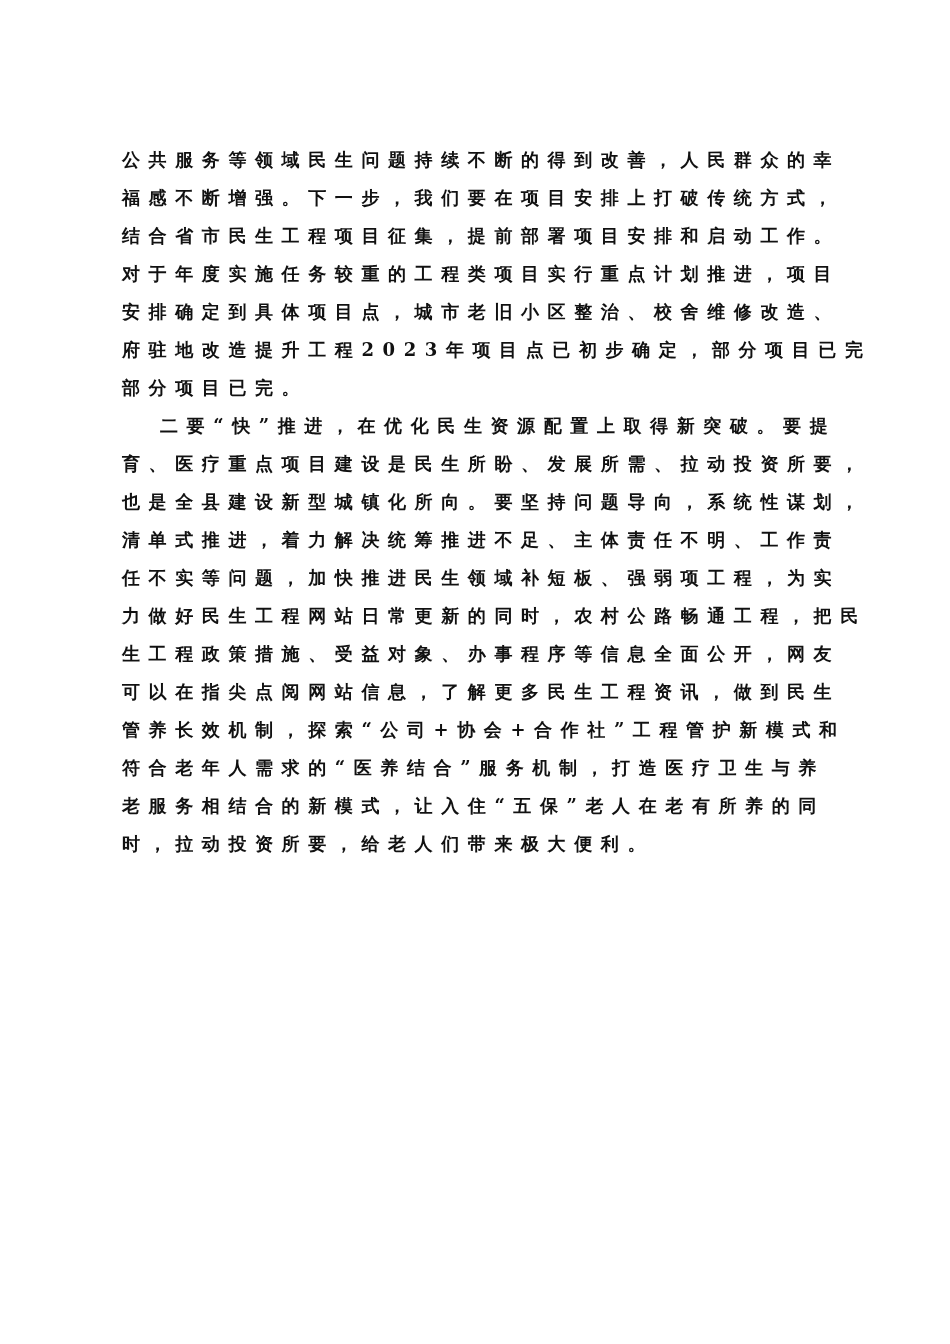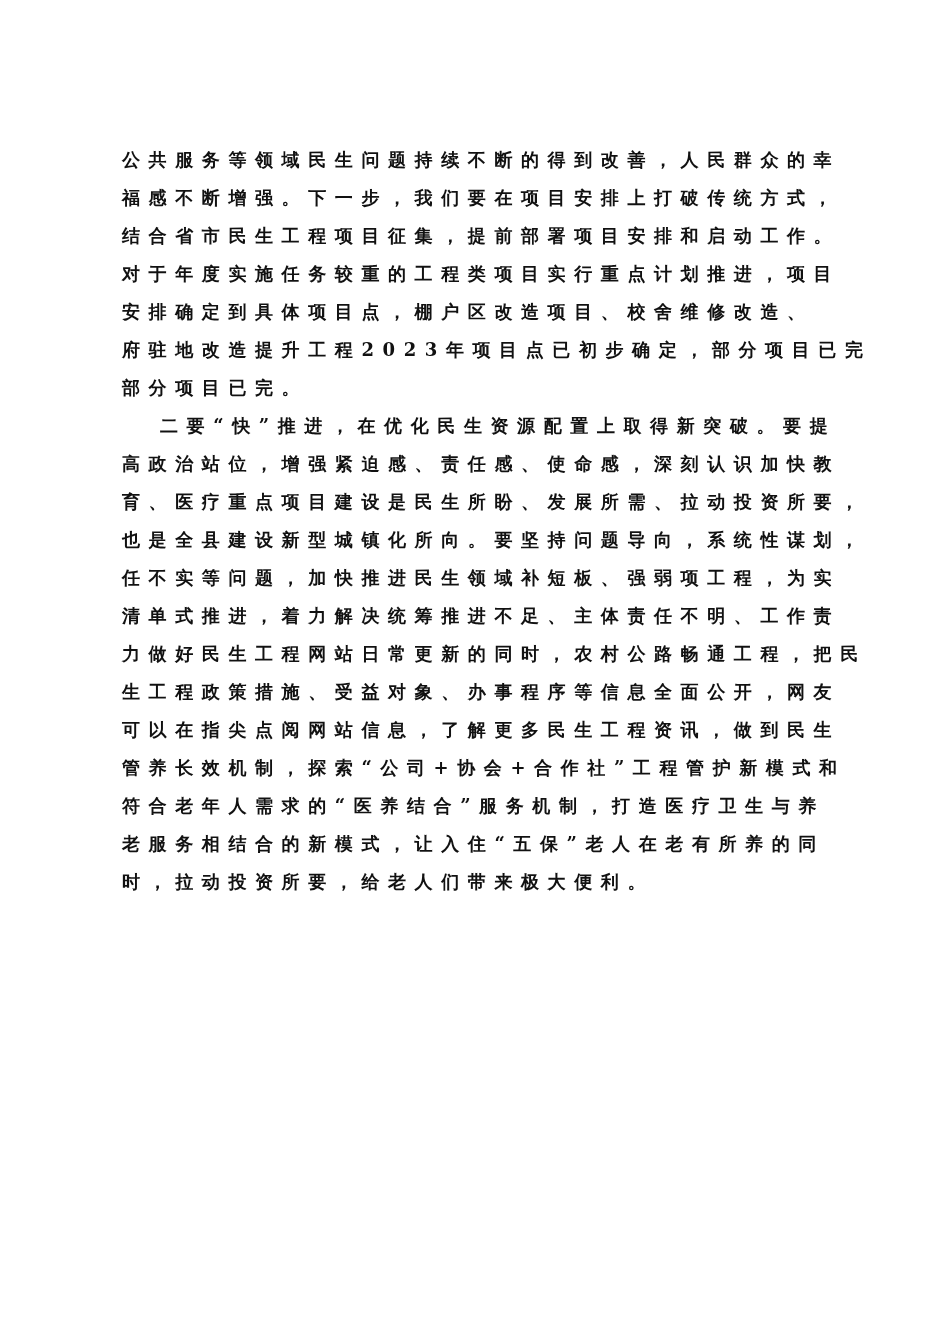--- a/index.html
+++ b/index.html
@@ -45,32 +45,31 @@
 <body>
 
 <div class="page">
   <div class="text-block">
 
     <div class="paragraph">
       <div class="line">公共服务等领域民生问题持续不断的得到改善，人民群众的幸</div>
       <div class="line">福感不断增强。下一步，我们要在项目安排上打破传统方式，</div>
       <div class="line">结合省市民生工程项目征集，提前部署项目安排和启动工作。</div>
       <div class="line">对于年度实施任务较重的工程类项目实行重点计划推进，项目</div>
-      <div class="line">安排确定到具体项目点，棚户区改造项目、校舍维修改造、</div>
+      <div class="line">安排确定到具体项目点，城市老旧小区整治、校舍维修改造、</div>
       <div class="line">府驻地改造提升工程2023年项目点已初步确定，部分项目已完</div>
       <div class="line">部分项目已完。</div>
     </div>
 
     <div class="paragraph">
       <div class="line indent">二要“快”推进，在优化民生资源配置上取得新突破。要提</div>
-      <div class="line">高政治站位，增强紧迫感、责任感、使命感，深刻认识加快教</div>
       <div class="line">育、医疗重点项目建设是民生所盼、发展所需、拉动投资所要，</div>
       <div class="line">也是全县建设新型城镇化所向。要坚持问题导向，系统性谋划，</div>
+      <div class="line">清单式推进，着力解决统筹推进不足、主体责任不明、工作责</div>
       <div class="line">任不实等问题，加快推进民生领域补短板、强弱项工程，为实</div>
-      <div class="line">清单式推进，着力解决统筹推进不足、主体责任不明、工作责</div>
       <div class="line">力做好民生工程网站日常更新的同时，农村公路畅通工程，把民</div>
       <div class="line">生工程政策措施、受益对象、办事程序等信息全面公开，网友</div>
       <div class="line">可以在指尖点阅网站信息，了解更多民生工程资讯，做到民生</div>
       <div class="line">管养长效机制，探索“公司+协会+合作社”工程管护新模式和</div>
       <div class="line">符合老年人需求的“医养结合”服务机制，打造医疗卫生与养</div>
       <div class="line">老服务相结合的新模式，让入住“五保”老人在老有所养的同</div>
       <div class="line">时，拉动投资所要，给老人们带来极大便利。</div>
     </div>
 
   </div>

